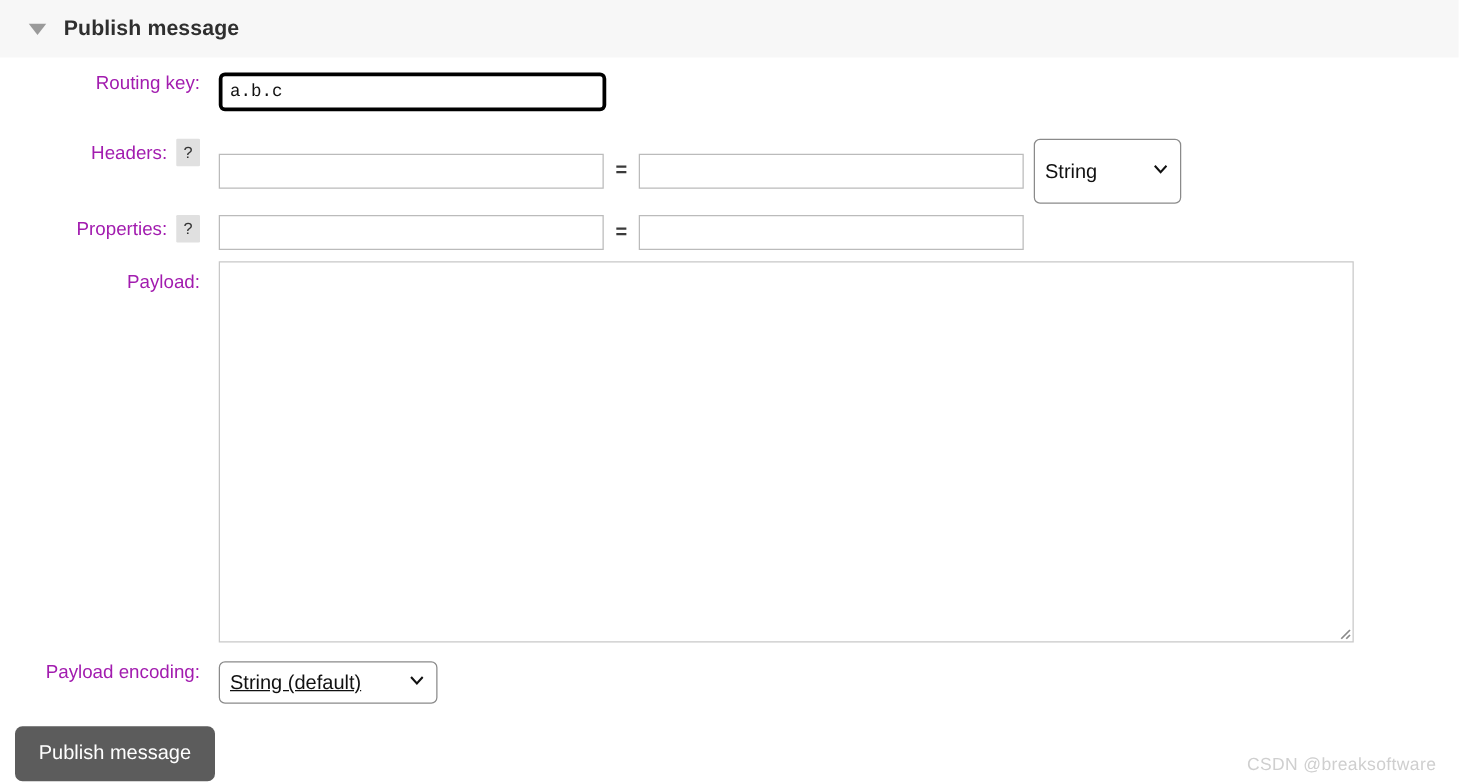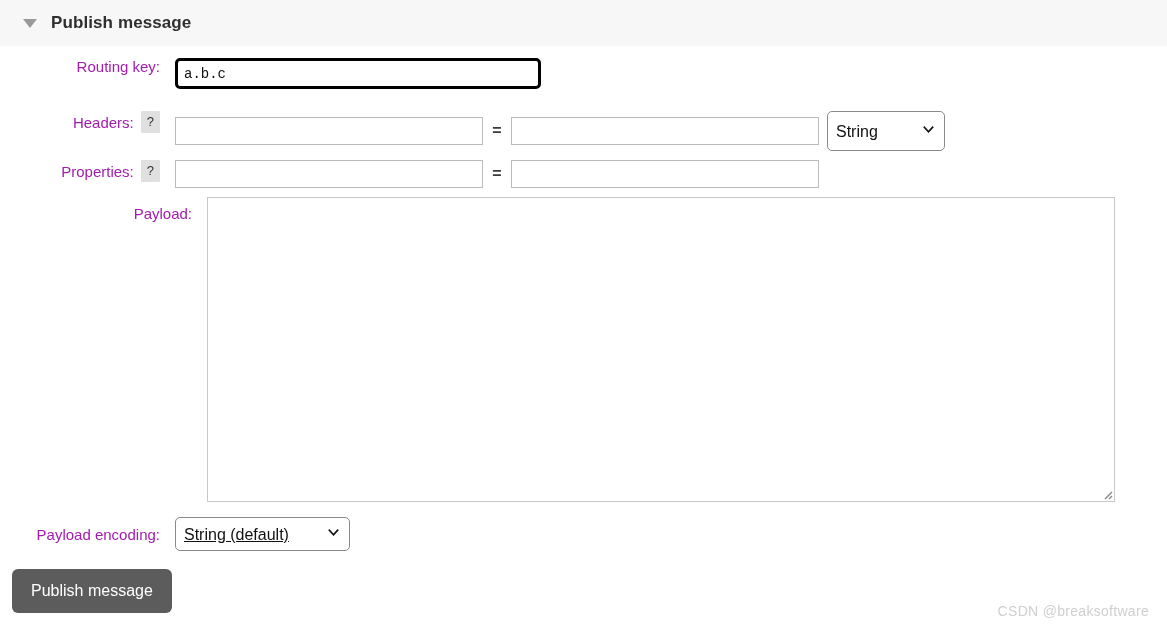--- a/index.html
+++ b/index.html
@@ -91,21 +91,21 @@
 
   
   input[type="text"] {
     font-family: "Liberation Mono", monospace;
     font-size: 14px;
     color: #111;
     box-sizing: border-box;
     outline: none;
   }
   .routing-input {
-    width: 366px;
+    width: 310px;
     height: 31px;
     border: 3px solid #000000;
     border-radius: 5px;
     padding: 2px 6px;
     background: #ffffff;
     caret-color: #000;
   }
   .kv-input {
     width: 308px;
     height: 28px;
@@ -147,21 +147,21 @@
     top: 50%;
     width: 11px;
     height: 11px;
     margin-top: -7px;
     pointer-events: none;
   }
   .select-wrap .chev svg { display: block; }
 
   .header-type-select {
     width: 118px;
-    height: 40px;
+    height: 52px;
     padding-right: 30px;
   }
   .encoding-select {
     width: 175px;
     height: 34px;
     padding-right: 30px;
     text-decoration: underline;
   }
 
   
@@ -261,38 +261,38 @@
       <span class="label-text">Properties:</span>
       <span class="help-badge">?</span>
     </div>
     <div class="field-cell">
       <input class="kv-input" type="text" value="" style="">
       <span class="eq-sign">=</span>
       <input class="kv-input" type="text" value="" style="">
     </div>
   </div>
 
-  <div class="row" style="margin-top:9px;padding-left:32px;">
+  <div class="row" style="margin-top:9px;">
     <div class="label-cell" style="align-items:flex-start; padding-top:8px;">
       <span class="label-text">Payload:</span>
     </div>
     <div class="field-cell" style="align-items:flex-start;">
       <div class="payload-area">
         <textarea class="payload" style=""></textarea>
         <span class="resize-grip">
           <svg viewBox="0 0 14 14" width="14" height="14">
             <path d="M13 6 L6 13" stroke="#8a8a8a" stroke-width="1.4"></path>
             <path d="M13 10 L10 13" stroke="#8a8a8a" stroke-width="1.4"></path>
           </svg>
         </span>
       </div>
     </div>
   </div>
 
-  <div class="row" style="margin-top:15px;align-items:center;">
+  <div class="row" style="margin-top:15px;">
     <div class="label-cell">
       <span class="label-text">Payload encoding:</span>
     </div>
     <div class="field-cell">
       <span class="select-wrap">
         <select class="encoding-select">
           <option>String (default)</option>
         </select>
         <span class="chev">
           <svg viewBox="0 0 12 12" width="11" height="11">

